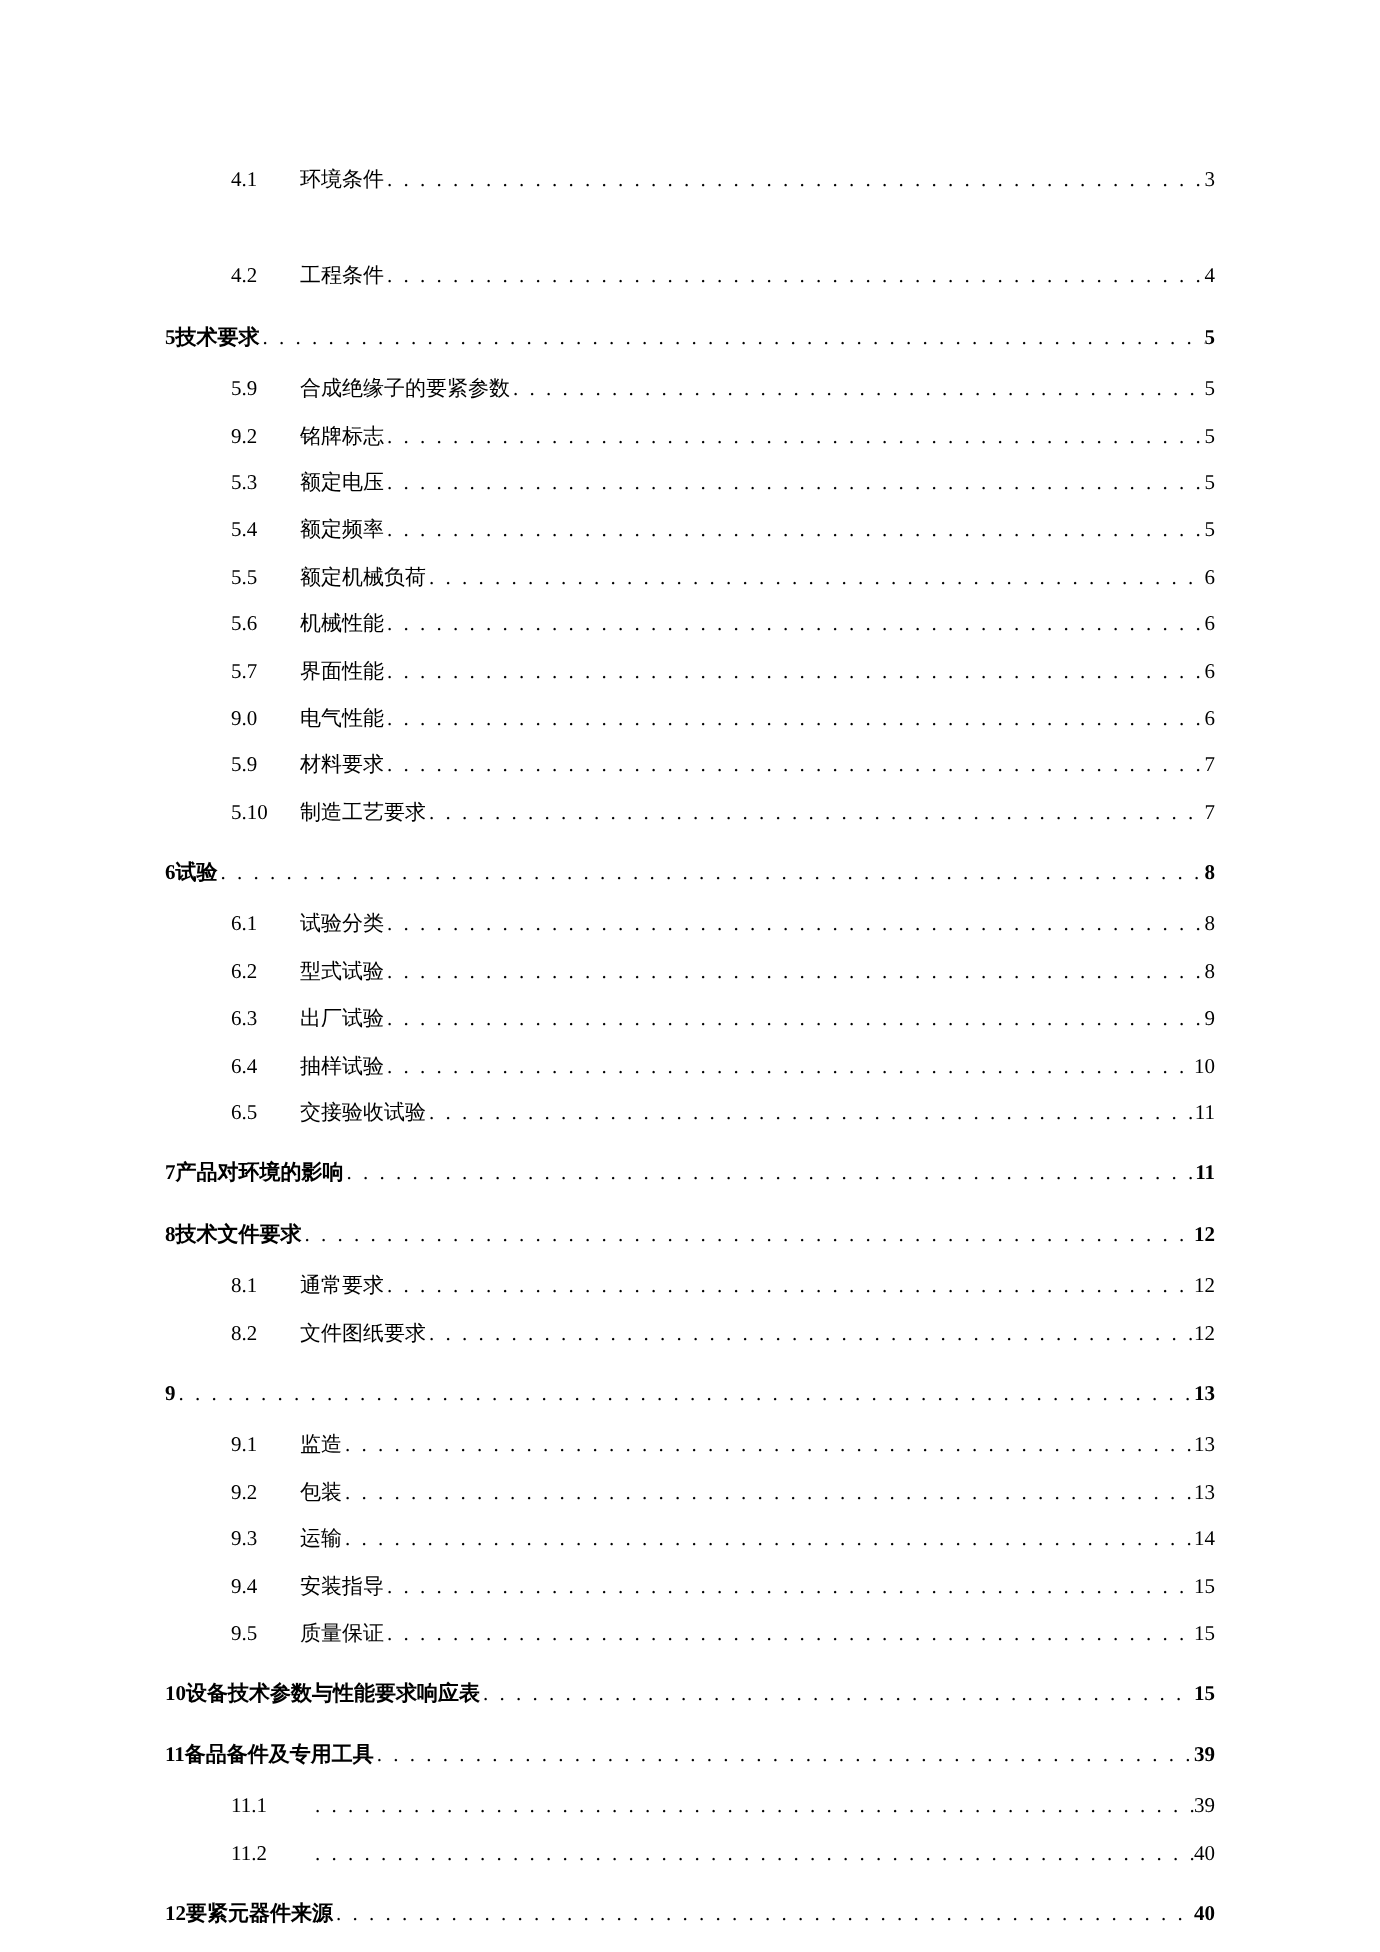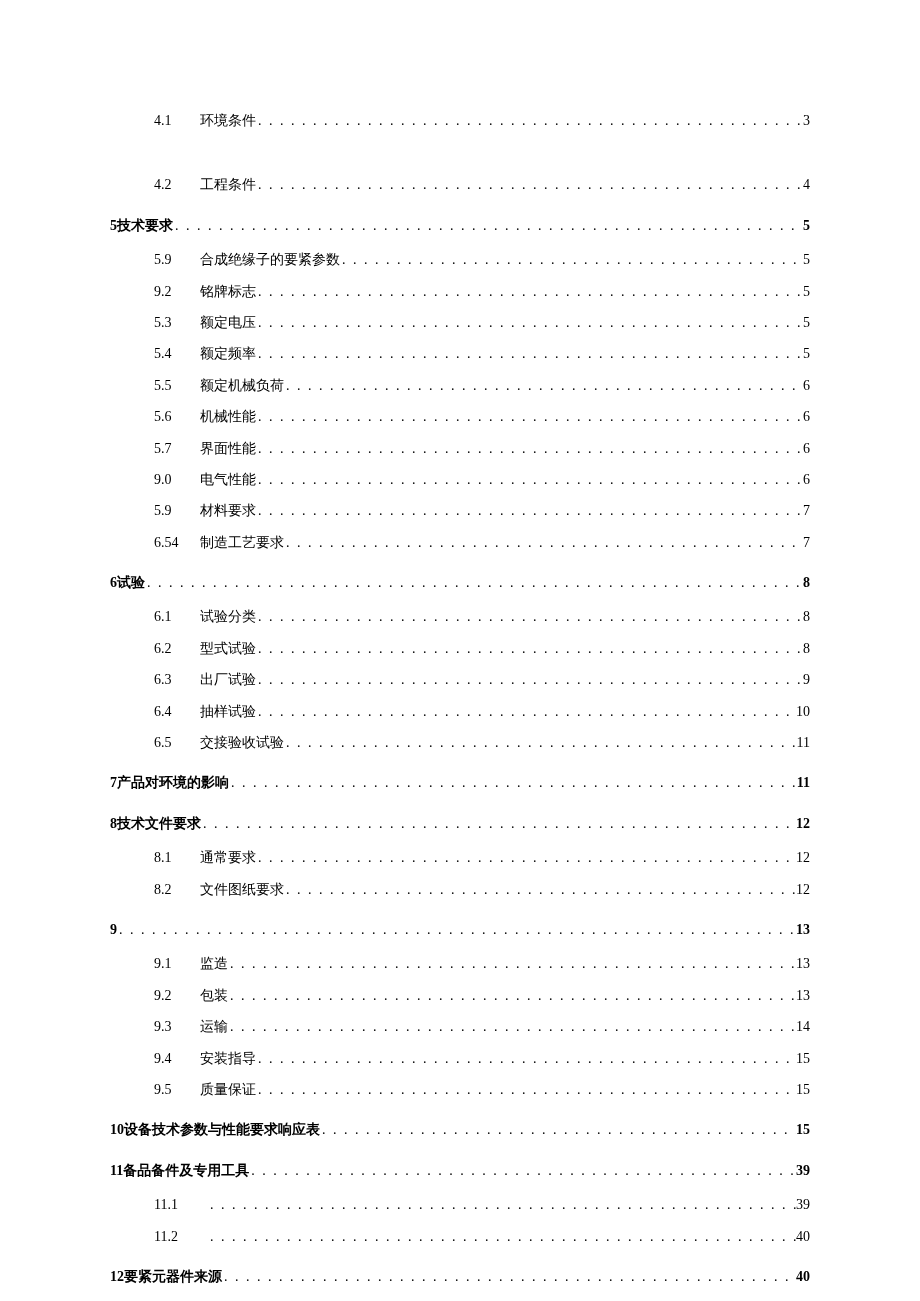--- a/index.html
+++ b/index.html
@@ -134,21 +134,21 @@
       <span class="toc-dots">. . . . . . . . . . . . . . . . . . . . . . . . . . . . . . . . . . . . . . . . . . . . . . . . . . . . . . . . . . . . . . . . . . . . . . . . . . . . . . . . . . . . . . . . . . . . . . . . . . . . . . . . . . . . . . . . . . . . . . . . . . . . . . . . . . . . . . . . . . . . . . . . . . . . . . . . . . . . . . . . . . . . . . . . . . . . . . . . . . . . . . . . . . . . . . . . . . . . . . . . </span>
       <span class="toc-page">6</span>
     </div>
     <div class="toc-entry level-2">
       <span class="toc-num">5.9</span>
       <span class="toc-title">材料要求</span>
       <span class="toc-dots">. . . . . . . . . . . . . . . . . . . . . . . . . . . . . . . . . . . . . . . . . . . . . . . . . . . . . . . . . . . . . . . . . . . . . . . . . . . . . . . . . . . . . . . . . . . . . . . . . . . . . . . . . . . . . . . . . . . . . . . . . . . . . . . . . . . . . . . . . . . . . . . . . . . . . . . . . . . . . . . . . . . . . . . . . . . . . . . . . . . . . . . . . . . . . . . . . . . . . . . . </span>
       <span class="toc-page">7</span>
     </div>
     <div class="toc-entry level-2">
-      <span class="toc-num">6.54</span>
+      <span class="toc-num">5.10</span>
       <span class="toc-title">制造工艺要求</span>
       <span class="toc-dots">. . . . . . . . . . . . . . . . . . . . . . . . . . . . . . . . . . . . . . . . . . . . . . . . . . . . . . . . . . . . . . . . . . . . . . . . . . . . . . . . . . . . . . . . . . . . . . . . . . . . . . . . . . . . . . . . . . . . . . . . . . . . . . . . . . . . . . . . . . . . . . . . . . . . . . . . . . . . . . . . . . . . . . . . . . . . . . . . . . . . . . . . . . . . . . . . . . . . . . . . </span>
       <span class="toc-page">7</span>
     </div>
     <div class="toc-entry level-1">
       <span class="toc-num">6 </span>
       <span class="toc-title">试验</span>
       <span class="toc-dots">. . . . . . . . . . . . . . . . . . . . . . . . . . . . . . . . . . . . . . . . . . . . . . . . . . . . . . . . . . . . . . . . . . . . . . . . . . . . . . . . . . . . . . . . . . . . . . . . . . . . . . . . . . . . . . . . . . . . . . . . . . . . . . . . . . . . . . . . . . . . . . . . . . . . . . . . . . . . . . . . . . . . . . . . . . . . . . . . . . . . . . . . . . . . . . . . . . . . . . . . </span>
       <span class="toc-page">8</span>
     </div>

